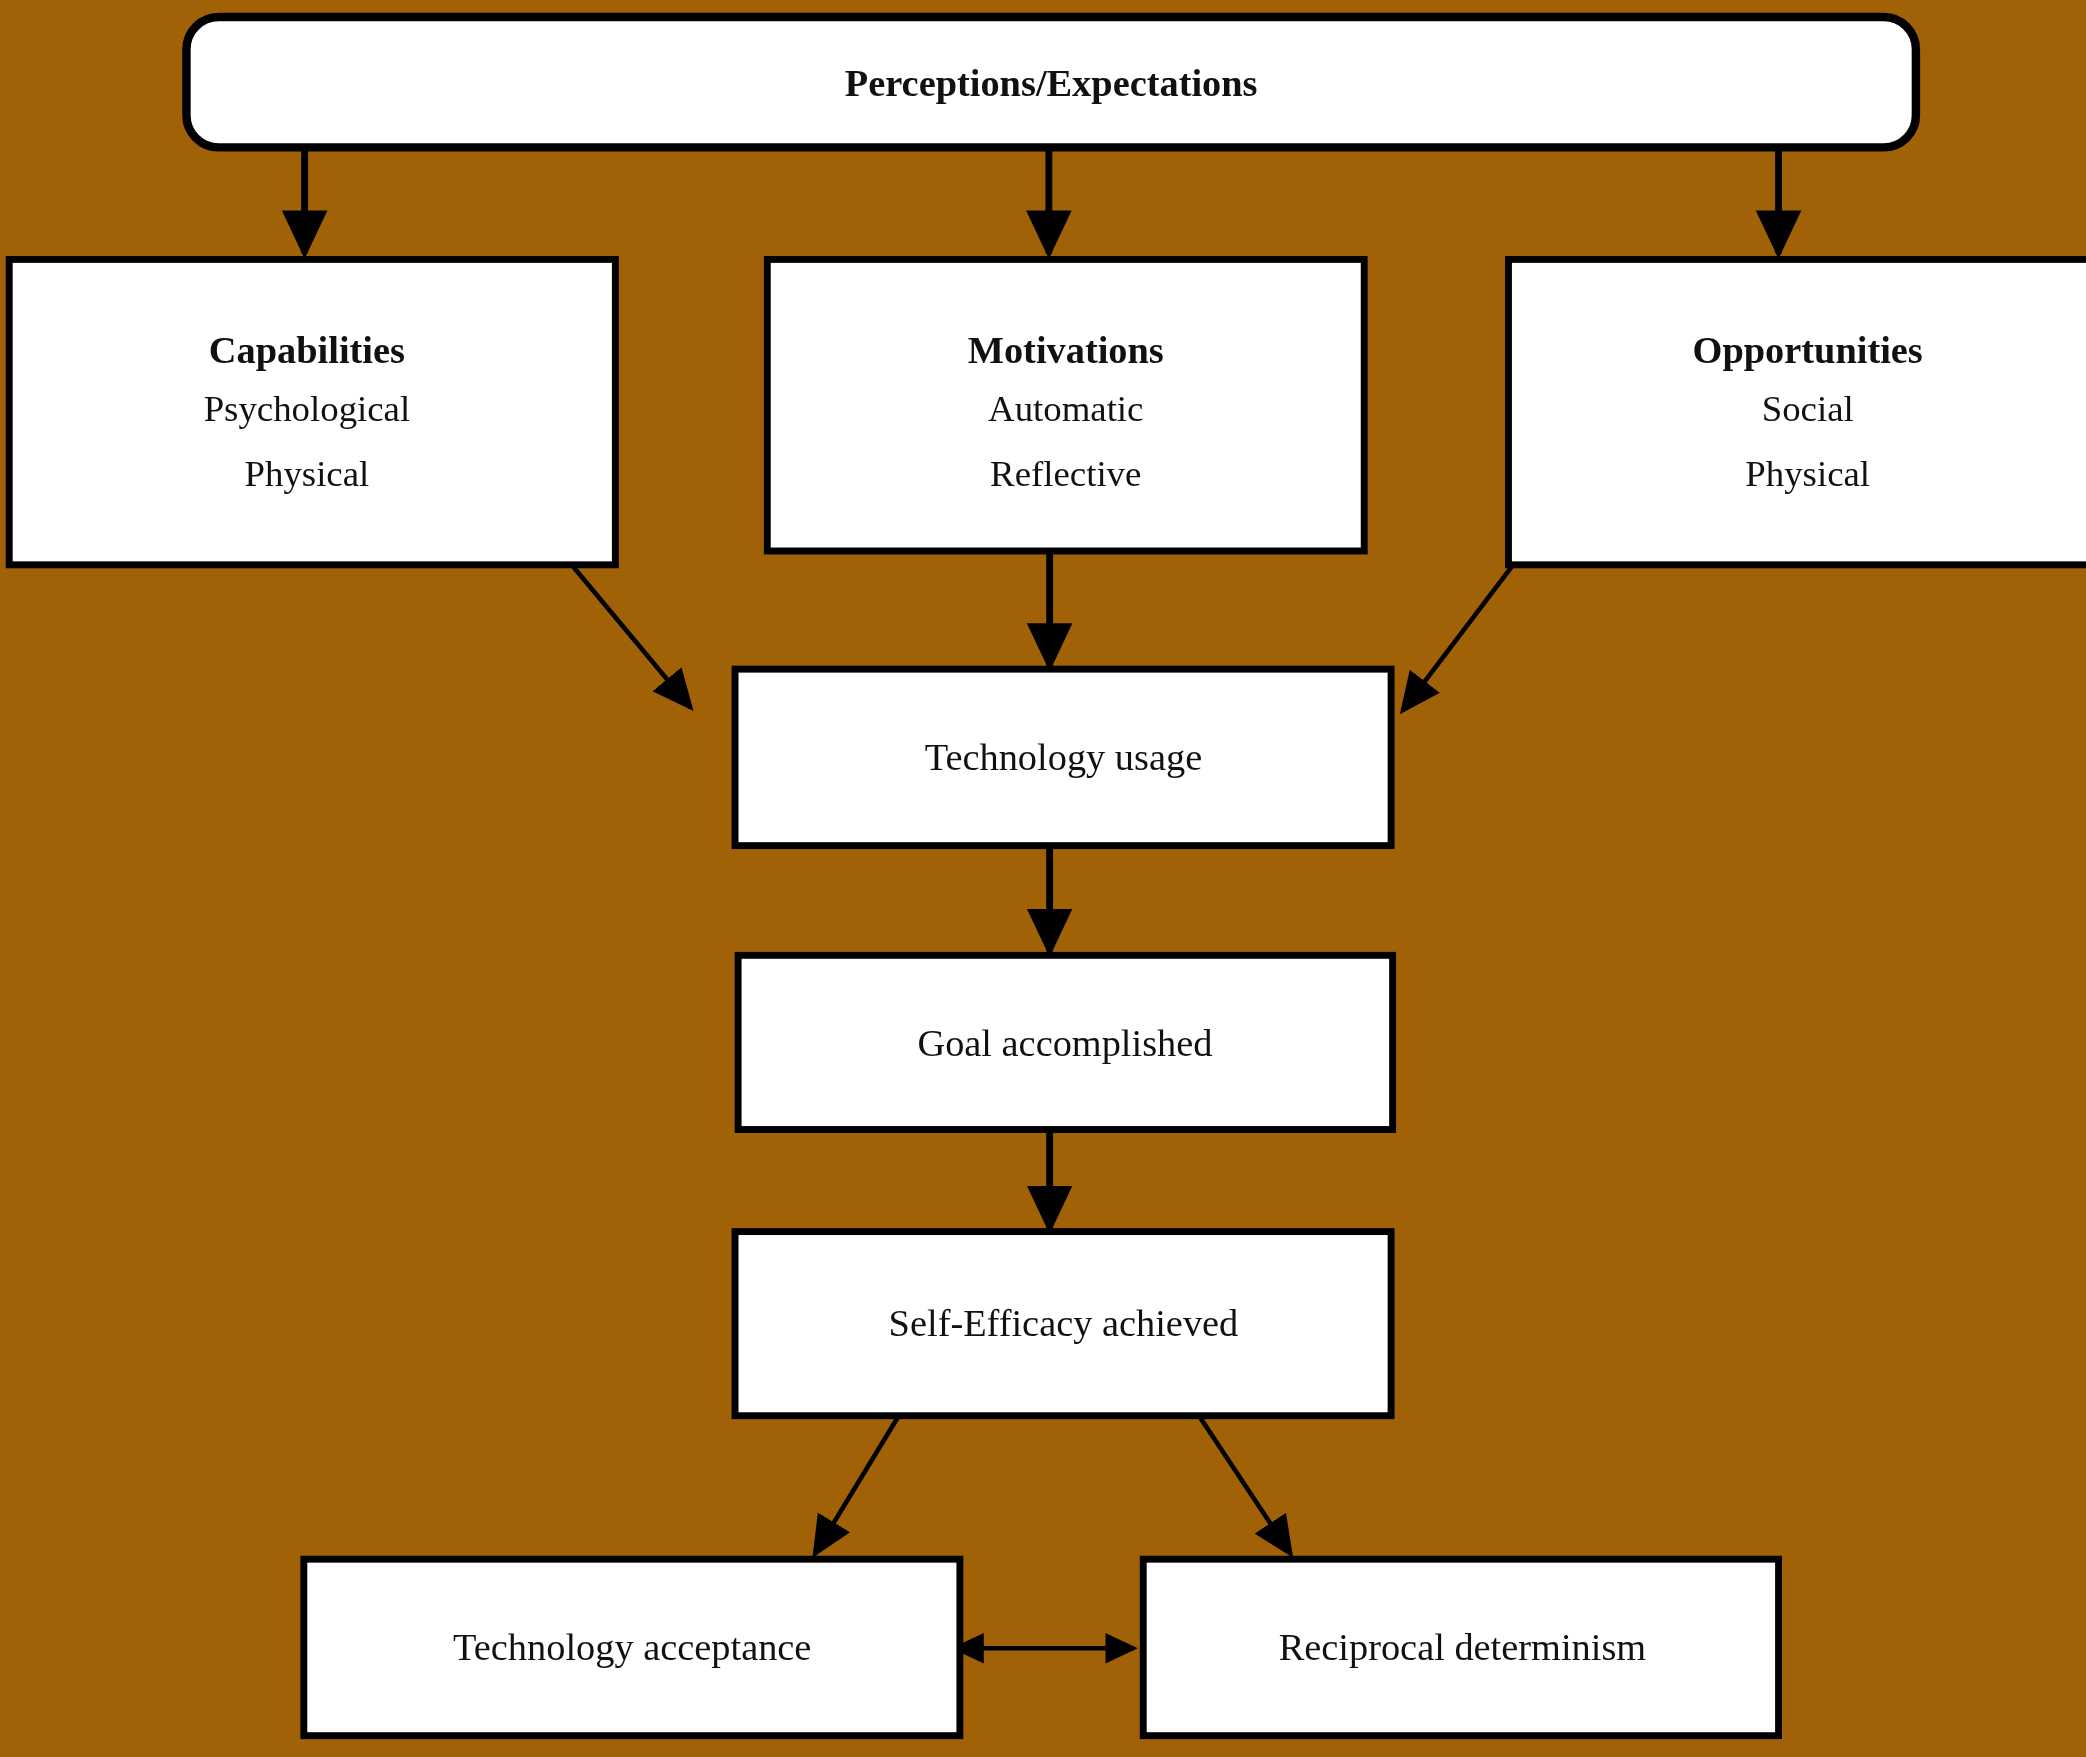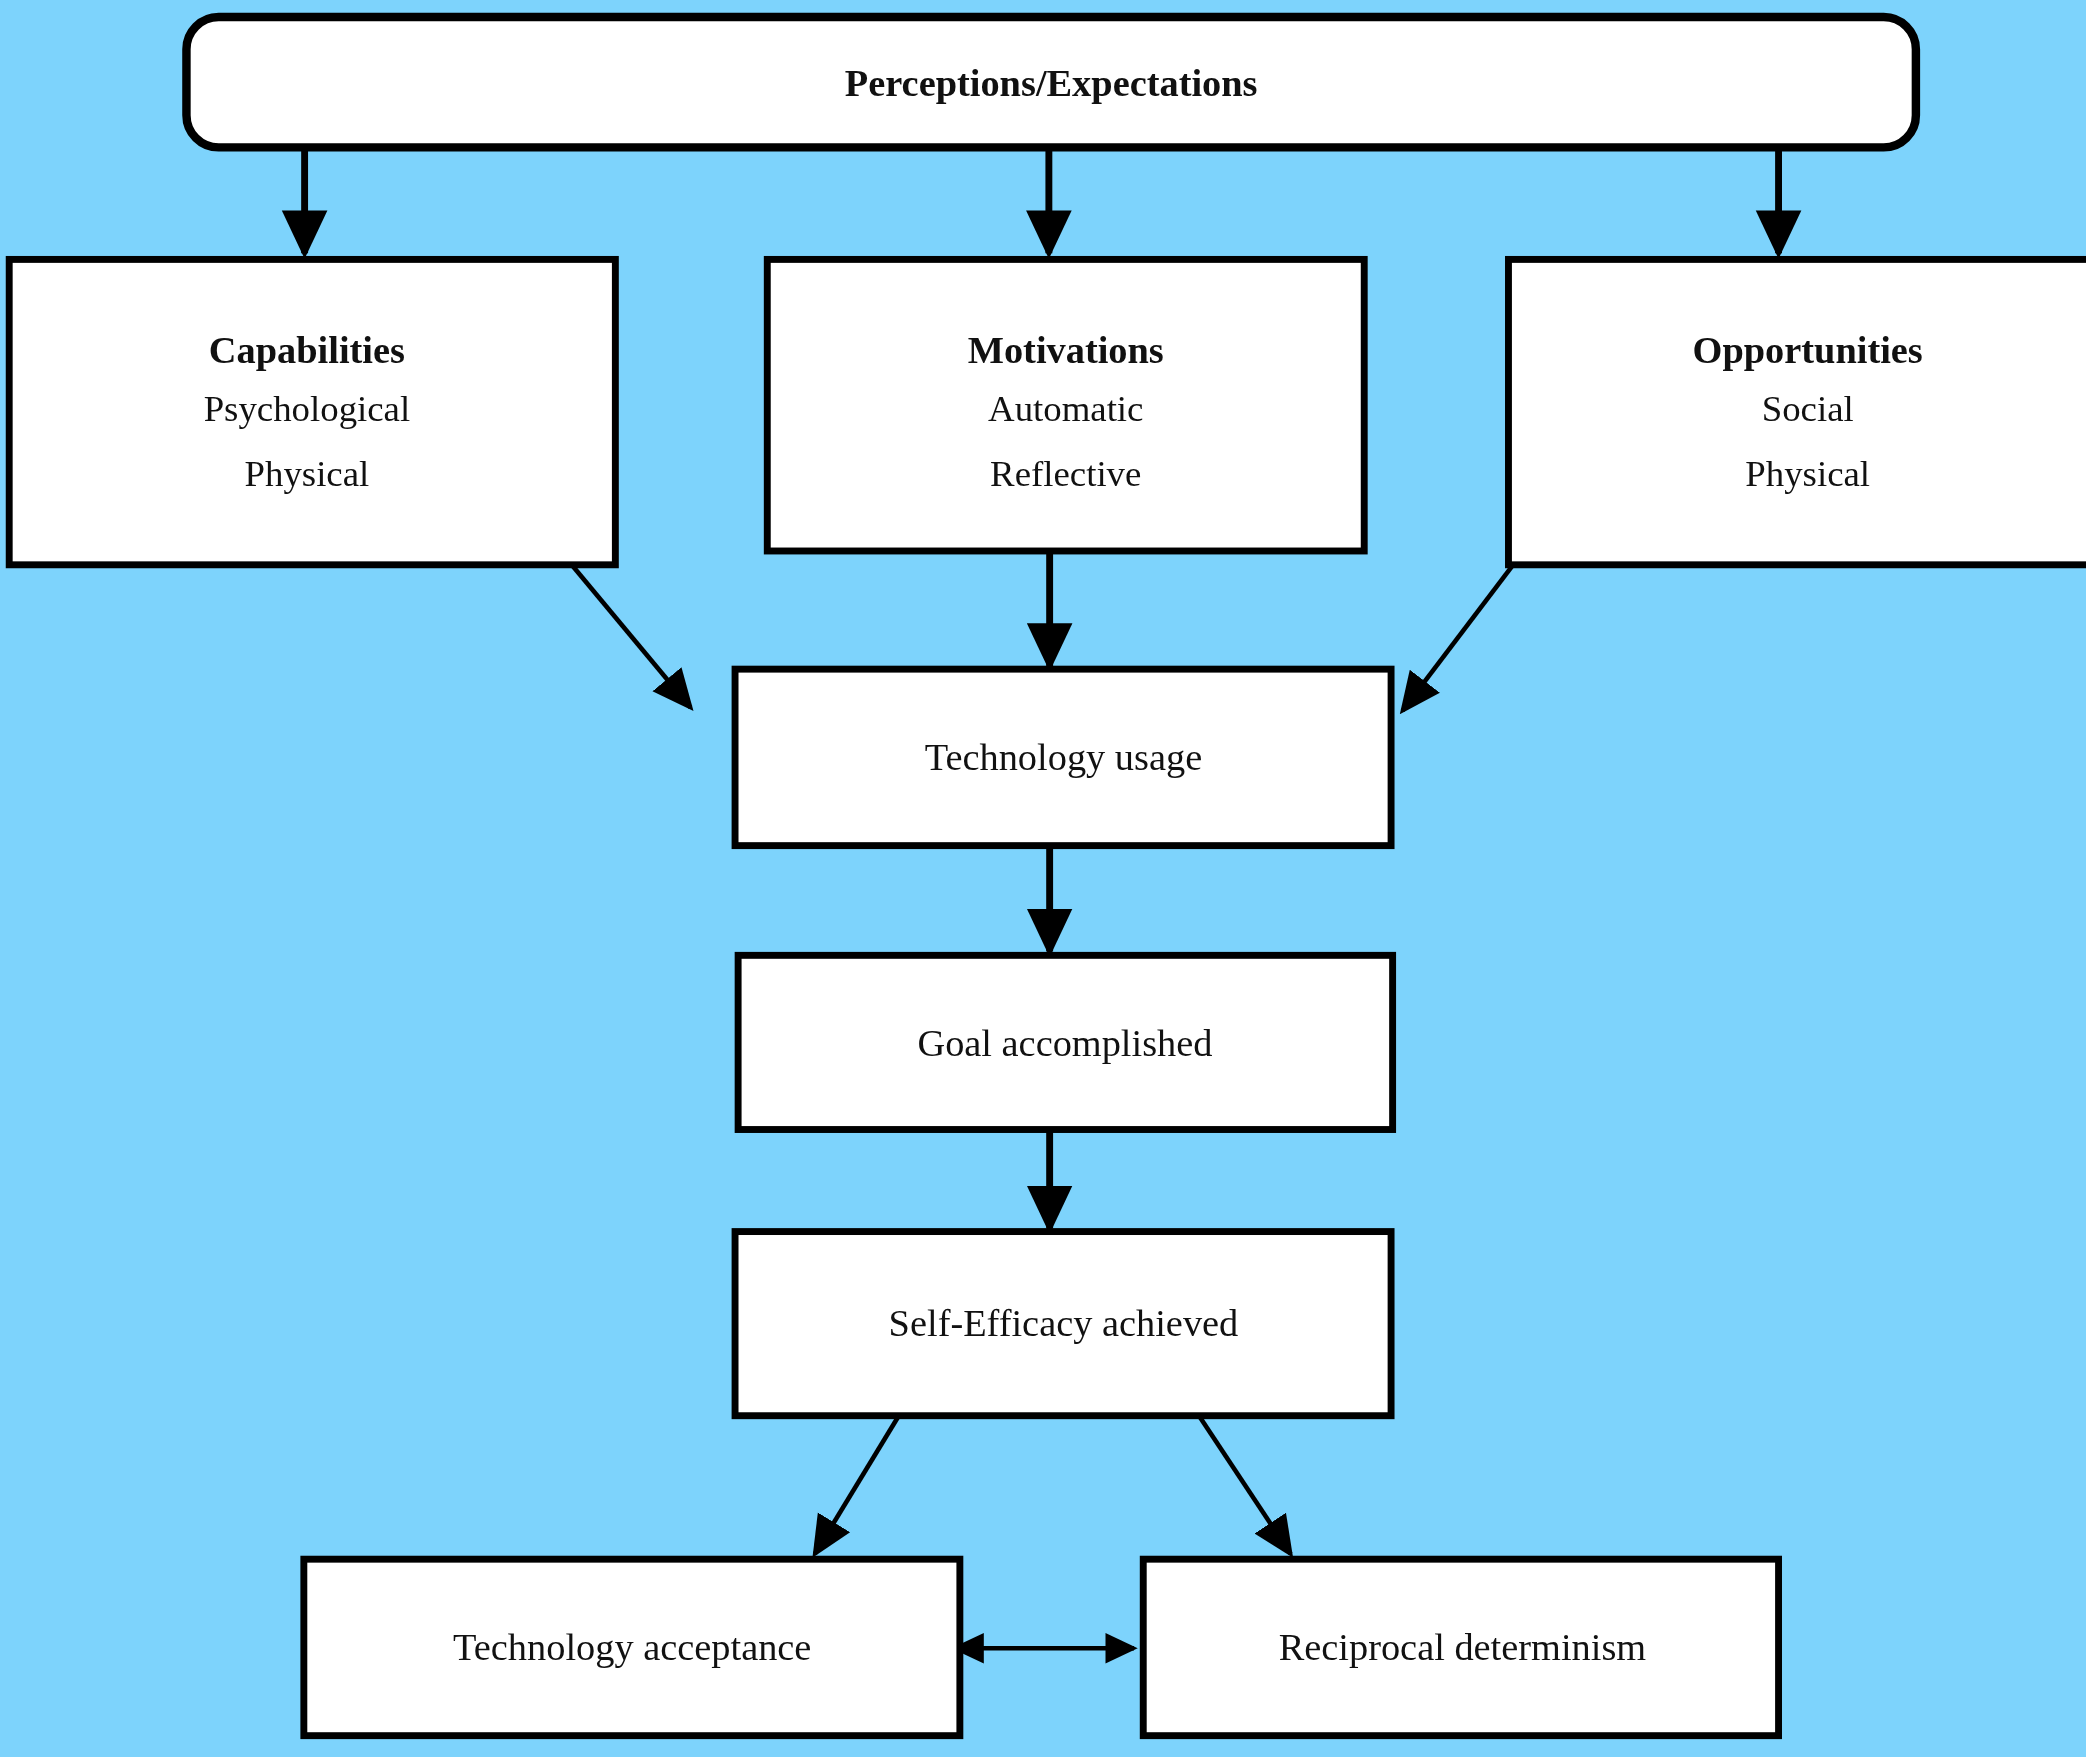--- a/index.html
+++ b/index.html
@@ -10,21 +10,21 @@
   body {
     width: 2087px;
     height: 1758px;
     font-family: "Liberation Serif", "DejaVu Serif", serif;
     overflow: hidden;
   }
   #diagram-root {
     position: relative;
     width: 2087px;
     height: 1758px;
-    background: #7dd3fc;
+    background: #a16207;
   }
   svg.diagram-canvas {
     position: absolute;
     top: 0;
     left: 0;
     width: 2087px;
     height: 1758px;
     display: block;
   }
   .node-box {

